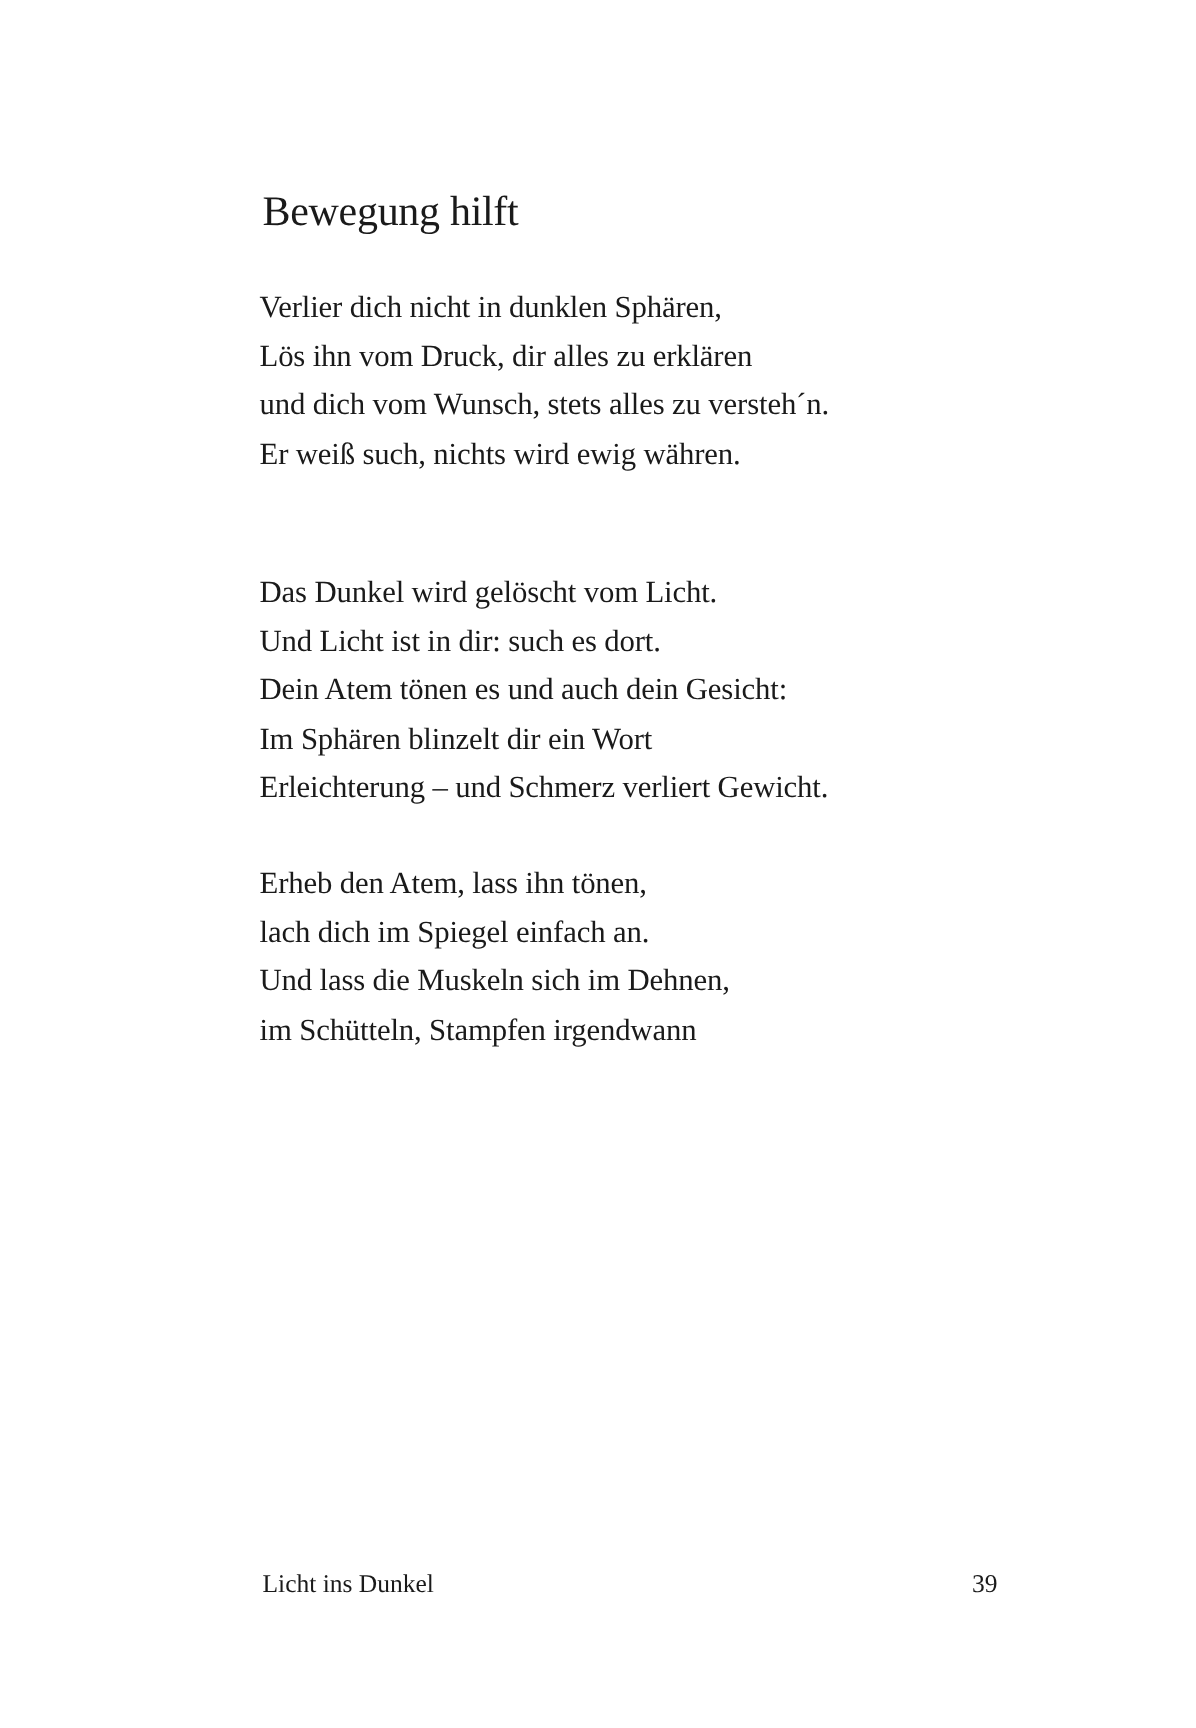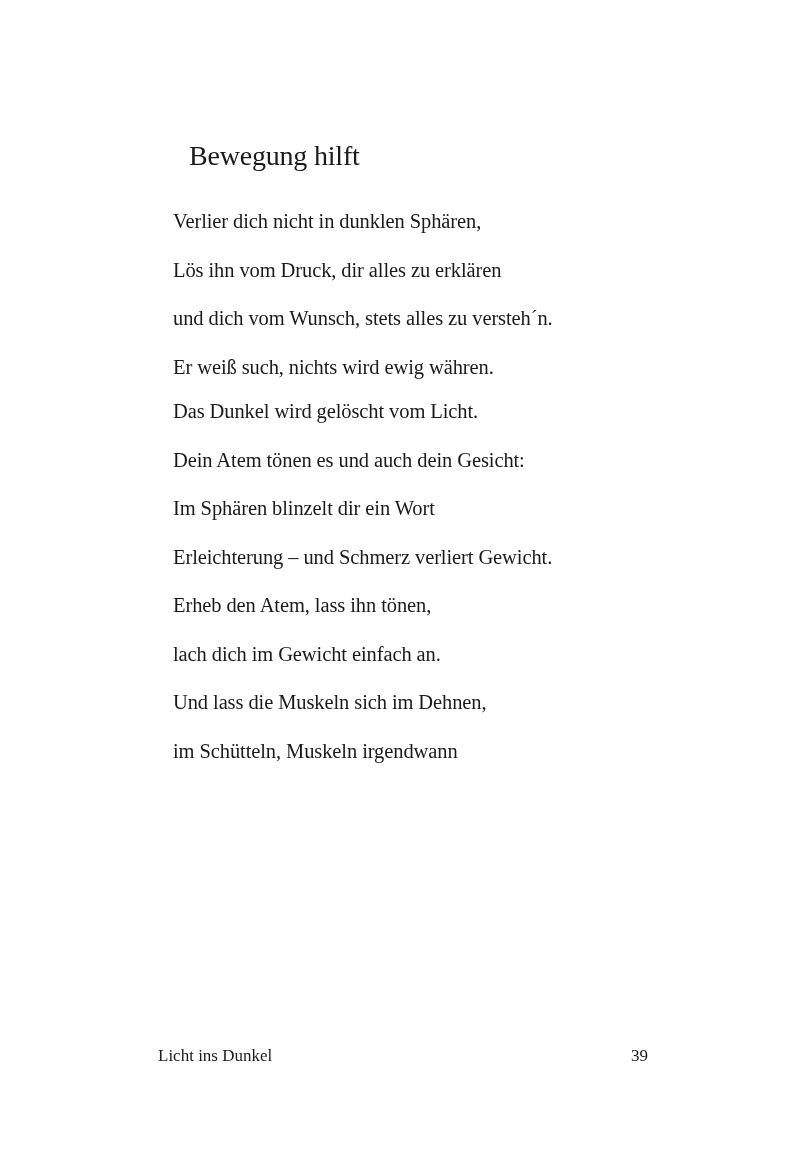--- a/index.html
+++ b/index.html
@@ -21,44 +21,43 @@
       width: 797px;
       height: 1152px;
       background: #ffffff;
     }
     .title {
       position: absolute;
       left: 173px;
       top: 120px;
       font-size: 28px;
       line-height: 40px;
-      margin: 16px;
+      margin: 2px;
       font-weight: normal;
       letter-spacing: -0.2px;
     }
     .stanza {
       position: absolute;
       left: 173px;
       margin: 0;
     }
     .stanza .line {
       display: block;
       font-size: 20.5px;
       line-height: 32.6px;
       white-space: nowrap;
       letter-spacing: -0.1px;
-      margin-top: 16px;
     }
     .stanza-1 { top: 189px; }
     .stanza-2 { top: 379px; }
     .stanza-3 { top: 573px; }
 
     .footer {
       position: absolute;
-      left: 158px;
+      left: 175px;
       top: 1044px;
       width: 490px;
       display: flex;
       justify-content: space-between;
       font-size: 17px;
       line-height: 24px;
     }
   </style>
 </head>
 <body>
@@ -69,30 +68,31 @@
 
   <div class="stanza stanza-1">
     <span class="line">Verlier dich nicht in dunklen Sphären,</span>
     <span class="line">Lös ihn vom Druck, dir alles zu erklären</span>
     <span class="line">und dich vom Wunsch, stets alles zu versteh´n.</span>
     <span class="line">Er weiß such, nichts wird ewig währen.</span>
   </div>
 
   <div class="stanza stanza-2">
     <span class="line">Das Dunkel wird gelöscht vom Licht.</span>
+    <span class="line">Und Licht ist in dir: such es dort.</span>
     <span class="line">Dein Atem tönen es und auch dein Gesicht:</span>
     <span class="line">Im Sphären blinzelt dir ein Wort</span>
     <span class="line">Erleichterung – und Schmerz verliert Gewicht.</span>
   </div>
 
   <div class="stanza stanza-3">
     <span class="line">Erheb den Atem, lass ihn tönen,</span>
-    <span class="line">lach dich im Gewicht einfach an.</span>
+    <span class="line">lach dich im Spiegel einfach an.</span>
     <span class="line">Und lass die Muskeln sich im Dehnen,</span>
-    <span class="line">im Schütteln, Muskeln irgendwann</span>
+    <span class="line">im Schütteln, Stampfen irgendwann</span>
   </div>
 
   <div class="footer">
     <span>Licht ins Dunkel</span>
     <span>39</span>
   </div>
 
 </div>
 
 </body></html>

